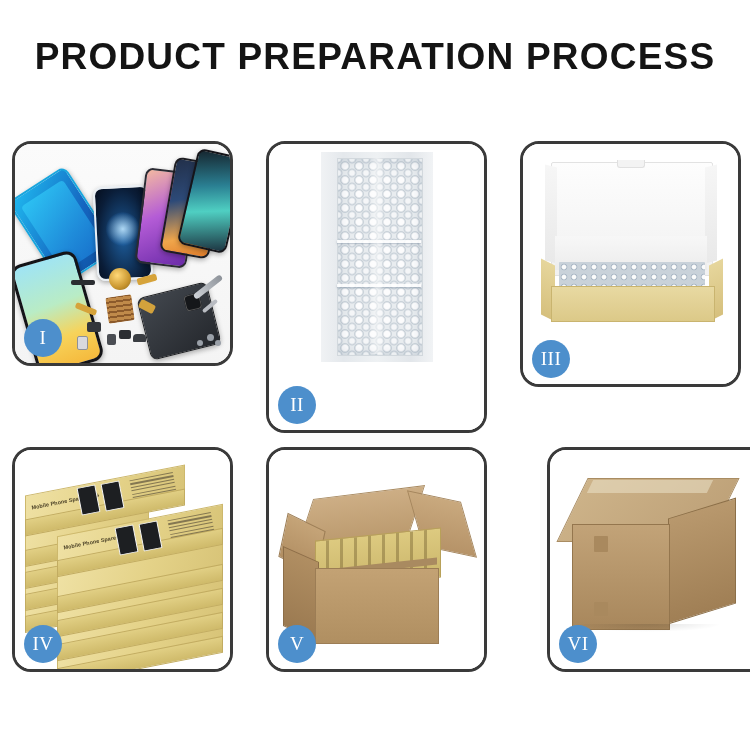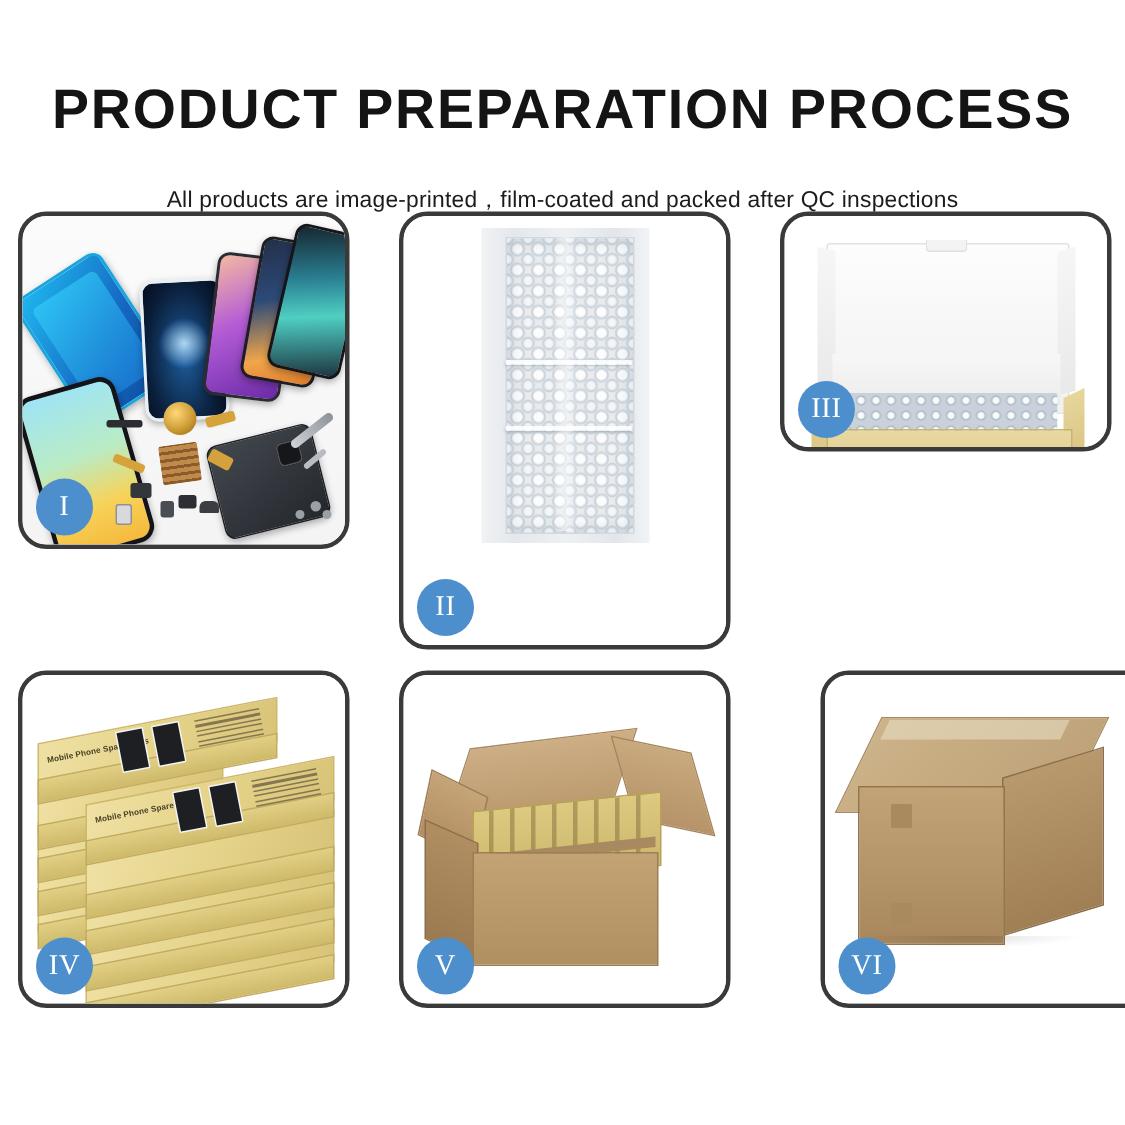--- a/index.html
+++ b/index.html
@@ -8,21 +8,21 @@
     background:#ffffff;
     font-family:"Liberation Sans", sans-serif;
     overflow:hidden;
     position:relative;
   }
   .page{position:relative;width:750px;height:750px;}
 
   
   .header{position:absolute;left:0;top:0;width:750px;text-align:center;}
   .title{
-    margin:16px;padding:0;
+    margin:0;padding:0;
     font-size:37px;
     font-weight:700;
     letter-spacing:1.2px;
     color:#141414;
     line-height:1;
     padding-top:38px;
     font-family:"Liberation Sans", sans-serif;
   }
   .subtitle{
     margin:0;padding:0;
@@ -39,21 +39,21 @@
   .panel{
     position:absolute;
     border:3px solid #3a3a3a;
     border-radius:19px;
     background:#fdfdfd;
     overflow:hidden;
     box-sizing:border-box;
   }
   .p1{left:12px;  top:141px; width:221px; height:225px;}
   .p2{left:266px; top:141px; width:221px; height:292px;}
-  .p3{left:520px; top:141px; width:221px; height:160px;}
+  .p3{left:520px; top:141px; width:221px; height:246px;}
   .p4{left:12px;  top:447px; width:221px; height:225px;}
   .p5{left:266px; top:447px; width:221px; height:225px;}
   .p6{left:520px; top:447px; width:221px; height:225px;margin-left:27px;}
 
   .scene{position:absolute;inset:0;overflow:hidden;}
 
   .badge{
     position:absolute;
     left:9px;bottom:6px;
     width:38px;height:38px;
@@ -350,21 +350,20 @@
     background:radial-gradient(ellipse at 50% 0,rgba(0,0,0,.12),rgba(0,0,0,0) 70%);
   }
 </style>
 </head>
 <body>
 
 <div class="page">
 
   <div class="header">
     <h1 class="title">PRODUCT PREPARATION PROCESS</h1>
-    <p class="subtitle">All products are image-printed，film-coated and packed after QC inspections</p>
   </div>
 
   <div class="grid">
 
     <div class="panel p1">
       <div class="scene">
         <div class="ph ph-blue"></div>
         <div class="ph ph-glass"></div>
         <div class="ph ph-purple"></div>
         <div class="ph ph-dark"></div>

